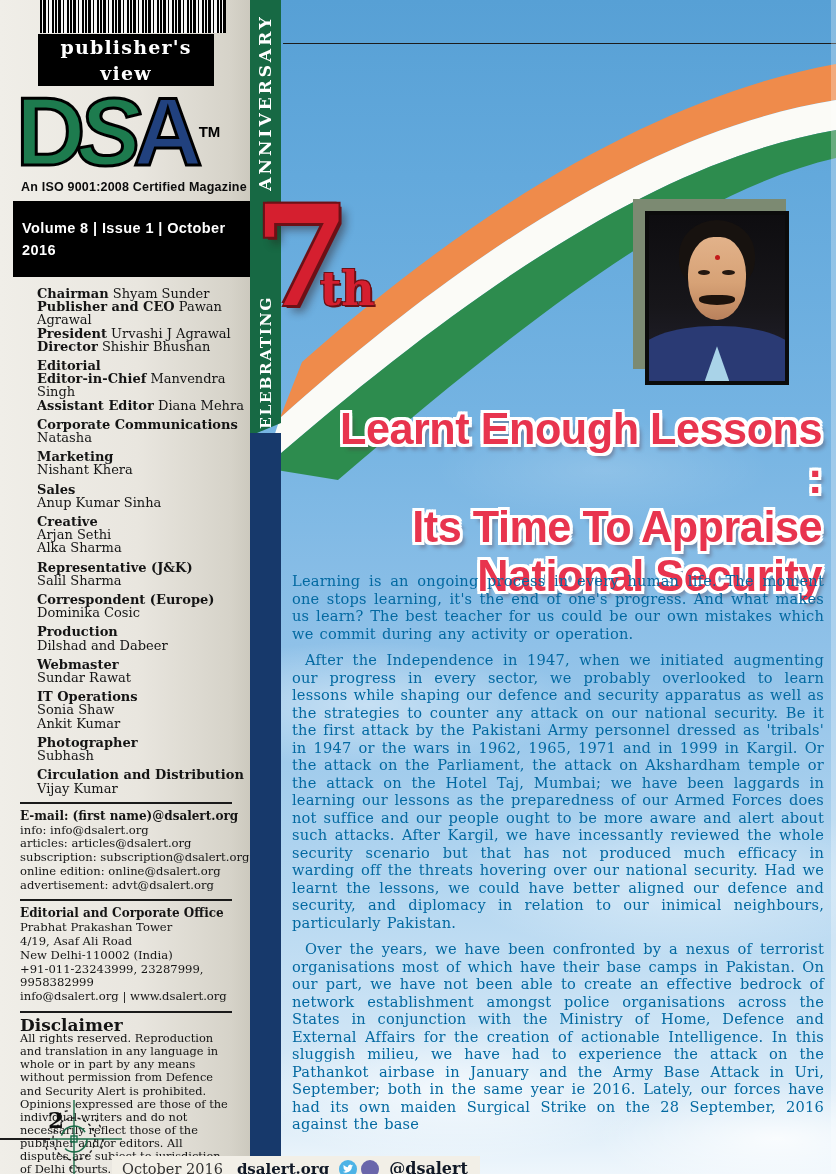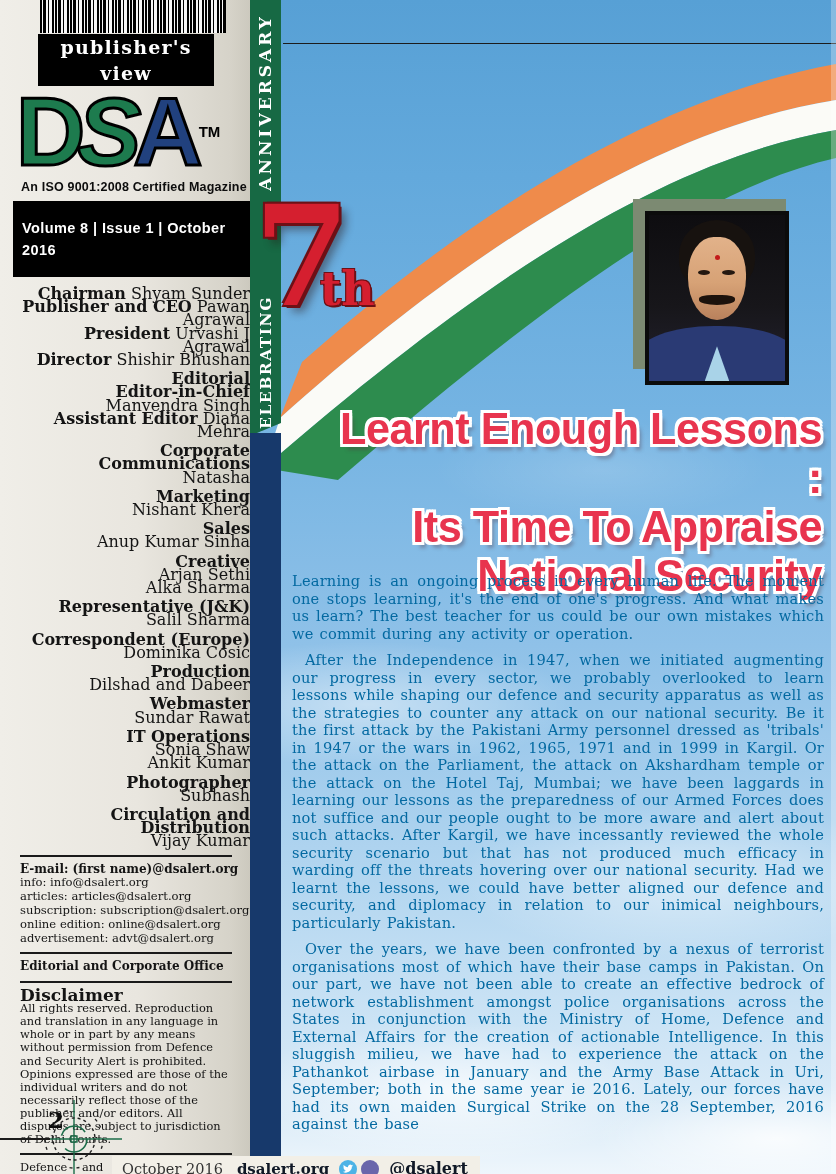--- a/index.html
+++ b/index.html
@@ -29,21 +29,21 @@
   .dsa-logo{position:relative;margin:0 0 0 16px;font-family:"Liberation Sans",sans-serif;
     font-weight:bold;font-size:96px;line-height:84px;letter-spacing:-8px;}
   .dsa-d,.dsa-s{color:#1d7b4e;-webkit-text-stroke:3px #000;}
   .dsa-s{font-style:italic;}
   .dsa-a{color:#21417e;-webkit-text-stroke:3px #000;}
   .dsa-tm{position:absolute;top:0;font-size:15px;letter-spacing:0;color:#000;margin-left:4px;font-family:"Liberation Sans",sans-serif;}
   .iso{margin:6px 0 7px 21px;font:bold 12.5px "Liberation Sans",sans-serif;color:#0d0d0d;letter-spacing:.2px;}
   .volume{margin:0 0 10px 13px;width:fit-content;background:#000;color:#fff;
     font:bold 14.5px/22px "Liberation Sans",sans-serif;padding:16px 9px;letter-spacing:.4px;}
 
-  .staff{margin-left:20px;font-size:16px;line-height:13.2px;color:#141414;text-align:right;}
+  .staff{margin-left:37px;font-size:13px;line-height:13.2px;color:#141414;}
   .staff-line b{font-weight:bold;}
   .staff-line:has(span:empty){margin-top:6px;}
 
   .sb-hr{margin:7px 0 6px 20px;width:212px;border:0;border-top:2px solid #1a1a1a;}
   .contact{margin-left:20px;font-size:11.6px;line-height:13.8px;color:#141414;}
   .c-head{font-weight:bold;font-size:12px;}
   .disclaimer{margin-left:20px;font-size:11.4px;line-height:13.1px;color:#141414;width:213px;}
   .disc-head{font-weight:bold;font-size:17px;}
   .imprint{margin:6px 0 0 20px;width:214px;font-size:11.4px;line-height:13.3px;text-align:justify;color:#111;}
 
@@ -173,20 +173,28 @@
           <div class="c-line">subscription: subscription@dsalert.org</div>
           <div class="c-line">online edition: online@dsalert.org</div>
           <div class="c-line">advertisement: advt@dsalert.org</div>
         </div>
     </div>
 
     <hr class="sb-hr">
 
     <div class="contact">
       <div class="c-head">Editorial and Corporate Office</div>
+      <div>
+
+      <div class="c-line">Prabhat Prakashan Tower</div>
+          <div class="c-line">4/19, Asaf Ali Road</div>
+          <div class="c-line">New Delhi-110002 (India)</div>
+          <div class="c-line">+91-011-23243999, 23287999, 9958382999</div>
+          <div class="c-line">info@dsalert.org | www.dsalert.org</div>
+        </div>
     </div>
 
     <hr class="sb-hr">
 
     <div class="disclaimer">
       <div class="disc-head">Disclaimer</div>
       <span>All rights reserved. Reproduction and translation in any language in whole or in part by any means without permission from Defence and Security Alert is prohibited. Opinions expressed are those of the individual writers and do not necessarily reflect those of the publisher and/or editors. All disputes are subject to jurisdiction of Delhi Courts.</span>
     </div>
 
     <hr class="sb-hr">

